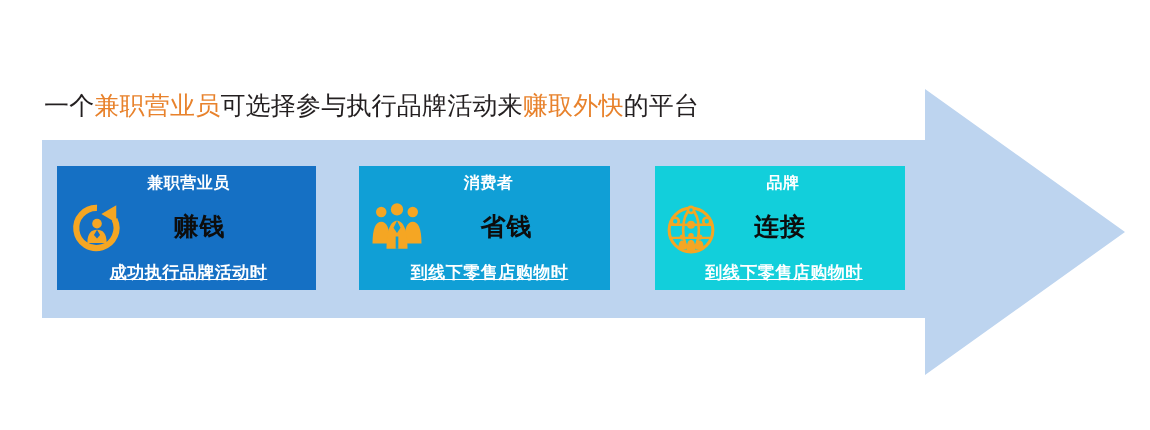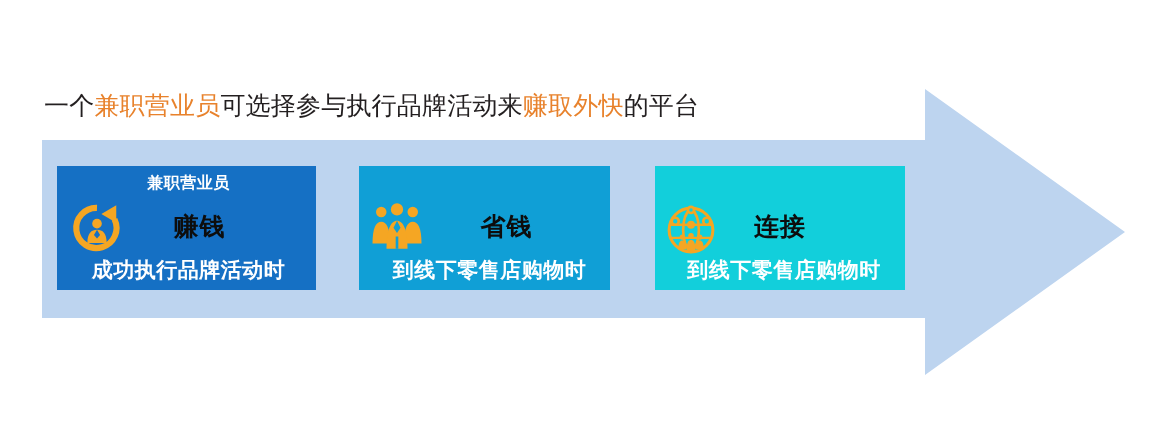--- a/index.html
+++ b/index.html
@@ -88,24 +88,25 @@
   #card-0 .card-main { padding-left: 26px; }
   #card-1 .card-main { padding-left: 44px; }
   #card-2 .card-main { }
 
   .card-footer {
     position: absolute;
     bottom: 6px;
     left: 0;
     right: 0;
     text-align: center;
-    font-size: 21px;
+    font-size: 17px;
     font-weight: bold;
     color: #ffffff;
     letter-spacing: 0.5px;
+    text-decoration: underline;
   }
   #card-0 .card-footer { padding-left: 4px; }
   #card-1 .card-footer { padding-left: 10px; }
   #card-2 .card-footer { padding-left: 8px; }
 
   .card-icon {
     position: absolute;
     left: 12px;
     top: 34px;
     width: 56px;
@@ -140,20 +141,21 @@
       <path d="M21 49 C21 38 25.5 34 32 34 C38.5 34 43 38 43 49 Z" fill="#F5A623"></path>
 
       <path d="M32 34 L28.5 40 L32 44 L35.5 40 Z" fill="#1570C4"></path>
     </svg>
 
     <div class="card-main">赚钱</div>
     <div class="card-footer">成功执行品牌活动时</div>
   </div>
 
   <div class="card" id="card-1">
+    <div class="card-header">消费者</div>
 
     <svg class="card-icon" viewBox="0 0 64 64" xmlns="http://www.w3.org/2000/svg">
 
       <circle cx="14" cy="16" r="6" fill="#F5A623"></circle>
       <path d="M4 52 C4 34 8 27 14 27 C20 27 24 34 24 52 Z" fill="#F5A623"></path>
 
       <circle cx="50" cy="16" r="6" fill="#F5A623"></circle>
       <path d="M40 52 C40 34 44 27 50 27 C56 27 60 34 60 52 Z" fill="#F5A623"></path>
 
       <rect x="23" y="24" width="3" height="30" fill="#109FD6"></rect>
@@ -165,20 +167,21 @@
       <path d="M32 26 L28 34 L32 40 L36 34 Z" fill="#109FD6"></path>
 
       <rect x="30.5" y="44" width="3" height="14" fill="#109FD6"></rect>
     </svg>
 
     <div class="card-main">省钱</div>
     <div class="card-footer">到线下零售店购物时</div>
   </div>
 
   <div class="card" id="card-2">
+    <div class="card-header">品牌</div>
 
     <svg class="card-icon" viewBox="0 0 64 64" xmlns="http://www.w3.org/2000/svg">
 
       <circle cx="32" cy="32" r="25" fill="none" stroke="#F5A623" stroke-width="3.5"></circle>
 
       <path d="M8 26 H56" fill="none" stroke="#F5A623" stroke-width="3"></path>
       <path d="M9 41 H55" fill="none" stroke="#F5A623" stroke-width="2.5"></path>
 
       <path d="M32 7 C20 17 20 47 32 57" fill="none" stroke="#F5A623" stroke-width="3"></path>
       <path d="M32 7 C44 17 44 47 32 57" fill="none" stroke="#F5A623" stroke-width="3"></path>

